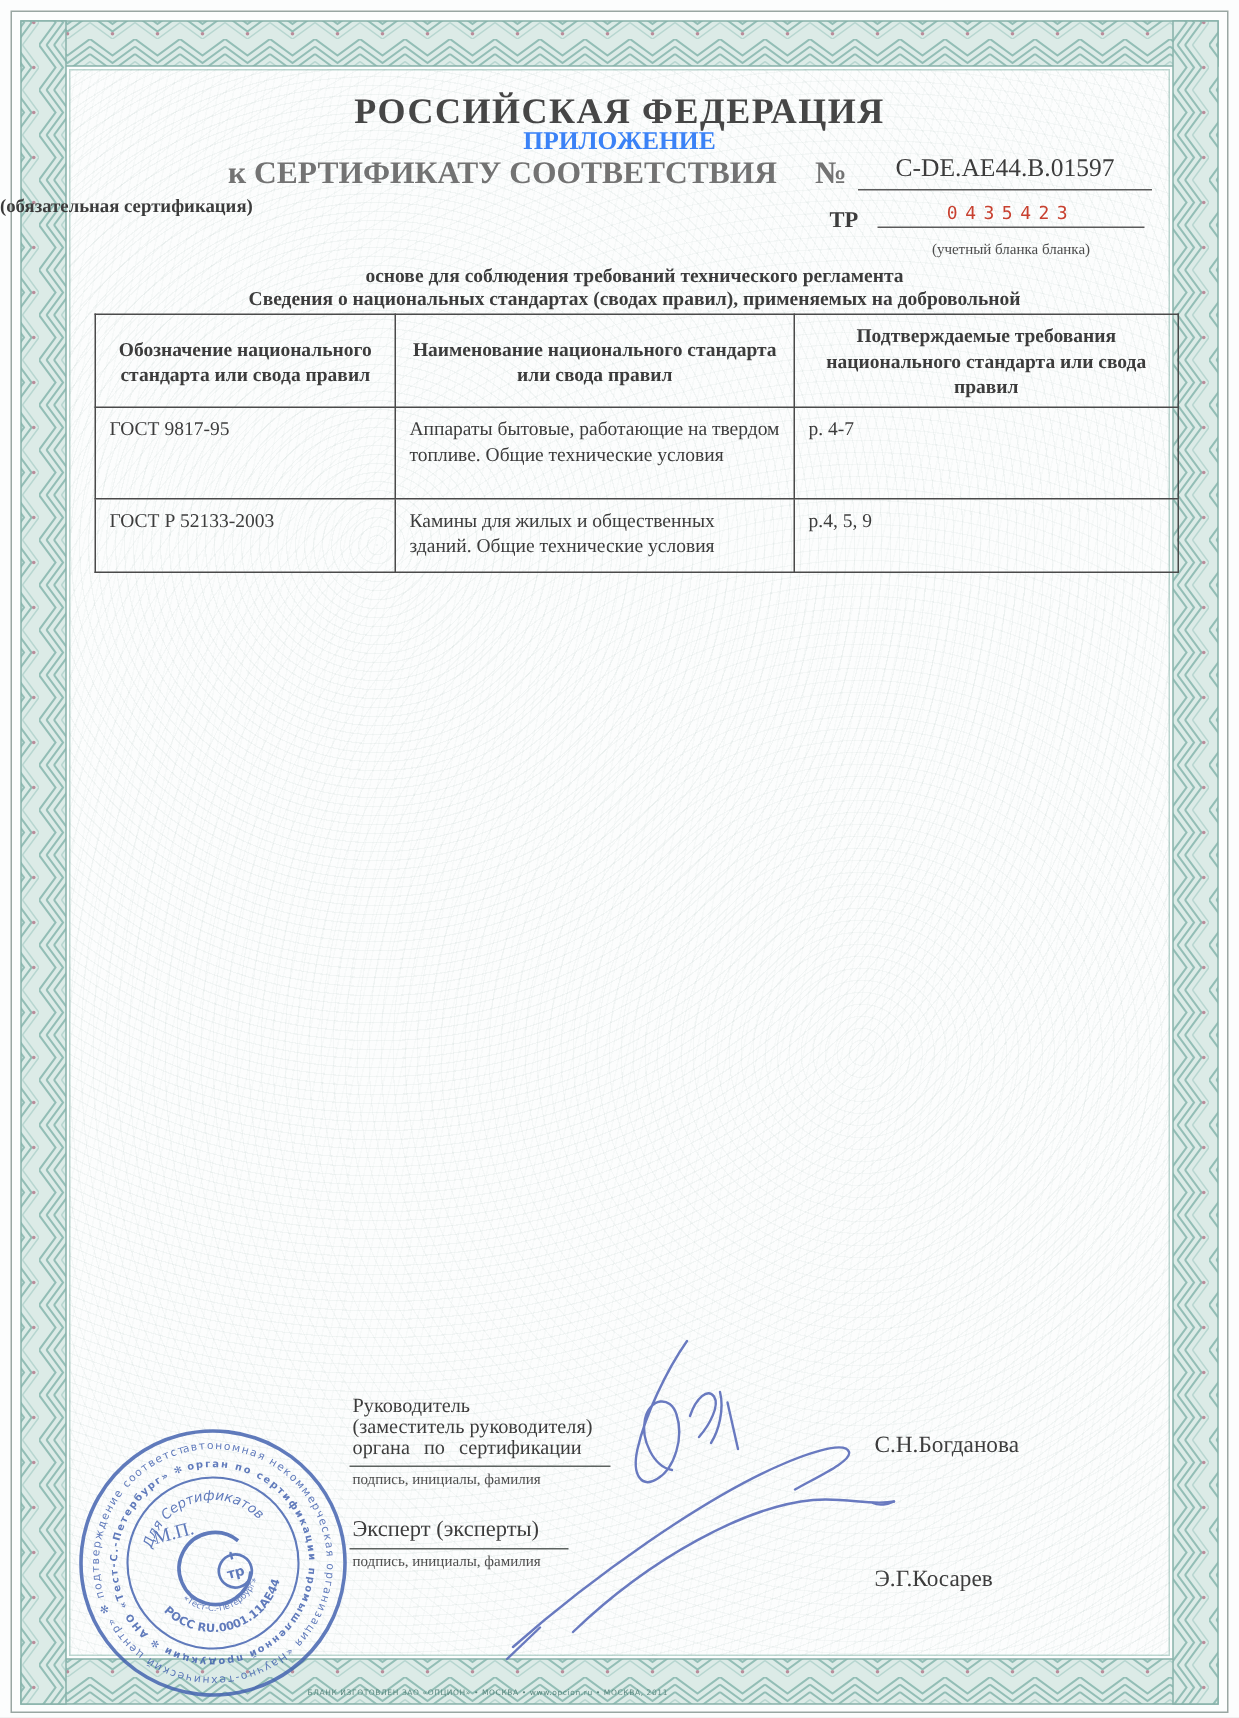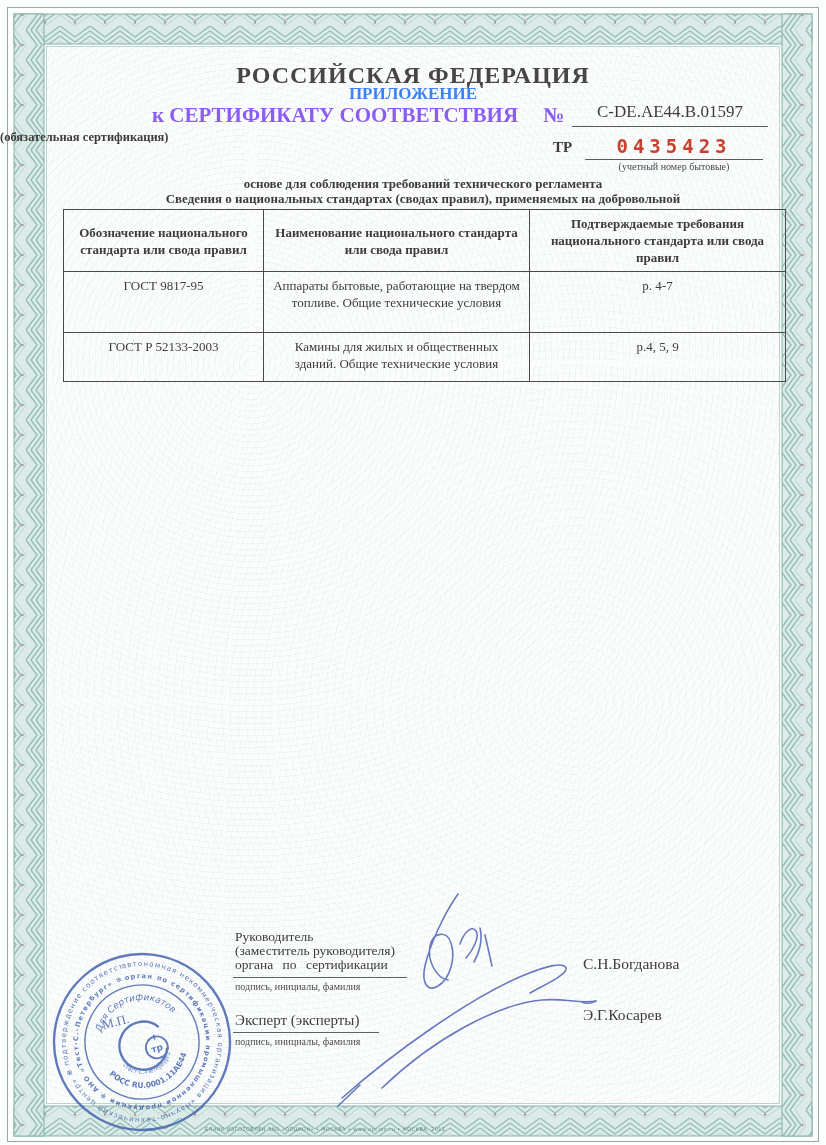--- a/index.html
+++ b/index.html
@@ -15,36 +15,36 @@
     position:absolute; left:46px; top:46px; right:46px; bottom:41px;
     background:
       repeating-radial-gradient(circle at 28% 30%, rgba(140,168,162,.09) 0 .8px, transparent .8px 6px),
       repeating-radial-gradient(circle at 72% 62%, rgba(140,168,162,.07) 0 .8px, transparent .8px 8px),
       repeating-linear-gradient(102deg, rgba(150,178,170,.05) 0 1px, transparent 1px 5px);
   }
   .abs { position:absolute; }
   .ctr { left:0; width:100%; text-align:center; }
   .title { top:42px; font-size:24px; font-weight:bold; letter-spacing:1px; color:#464646;margin-top:20px; }
   .heading2 { top:84px; font-size:17px; font-weight:bold; color:#3b82f6; }
-  .certline { top:103px; left:152px; font-size:21px; font-weight:bold; color:#8b5cf6; white-space:nowrap; }
+  .certline { top:103px; left:152px; font-size:21px; font-weight:bold; color:#737373; white-space:nowrap; }
   .certline .nosign { margin-left:20px; }
   .field { border-bottom:1.5px solid #5a5a5a; text-align:center; }
   .certnum { top:102px; left:572px; width:196px; font-size:17px; padding-bottom:4px; }
   .certnote { top:130px; left:0; width:826px; text-align:left; font-size:12.5px; font-weight:bold; }
   .trlabel { top:139px; left:553px; font-size:15px; font-weight:bold; }
   .trnum {
-    top:135px; left:585px; width:178px; font-size:19px; font-weight:bold;
+    top:135px; left:585px; width:178px; font-size:12px; font-weight:normal;
     font-family:"DejaVu Sans Mono", monospace; letter-spacing:5px; padding-bottom:2px;
   }
   .trcaption { top:161px; left:585px; width:178px; text-align:center; font-size:10px; color:#4c4c4c; }
   .intro { top:177px; left:60px; width:726px; text-align:center; font-weight:bold; font-size:13px; line-height:14.5px; }
   table.std { position:absolute; left:63px; top:209px; width:722px; border-collapse:collapse; table-layout:fixed; }
   table.std th, table.std td { border:1.5px solid #4a4a4a; font-size:13px; }
   table.std th { font-weight:bold; text-align:center; vertical-align:middle; padding:5px 6px; line-height:17px; }
-  table.std td { vertical-align:top; text-align:center; padding:5px 9px; line-height:17px; }
+  table.std td { vertical-align:top; text-align:left; padding:5px 9px; line-height:17px; }
   .rowtall td { height:50px; }
   .rowmed td { height:38px; }
   .sig-label { font-size:13.5px; line-height:14px;text-align:center; }
   .sig-line { border-top:1px solid #5d6360; height:0; }
   .sig-caption { font-size:10px; color:#4e4e4e; }
   .sig-name { font-size:15.5px; }
   .expert-role { font-size:15px; }
   .microtext {
     top:1126px; left:205px; right:25px; font-family:"DejaVu Sans", sans-serif;
     font-size:5px; letter-spacing:.4px; color:#55837a; white-space:nowrap; overflow:hidden; opacity:.95;
@@ -91,21 +91,21 @@
   <div class="abs ctr title">РОССИЙСКАЯ ФЕДЕРАЦИЯ</div>
   <div class="abs ctr heading2">ПРИЛОЖЕНИЕ</div>
   <div class="abs certline">
     <span>к СЕРТИФИКАТУ СООТВЕТСТВИЯ</span>
     <span class="nosign">№</span>
   </div>
   <div class="abs field certnum">C-DE.AE44.B.01597</div>
   <div class="abs certnote">(обязательная сертификация)</div>
   <div class="abs trlabel">ТР</div>
   <div class="abs field trnum" style="color:#c8402f;">0435423</div>
-  <div class="abs trcaption">(учетный номер бытовые)</div>
+  <div class="abs trcaption">(учетный бланка бланка)</div>
 
   <div class="abs intro">
     <div>основе для соблюдения требований технического регламента</div>
     <div>Сведения о национальных стандартах (сводах правил), применяемых на добровольной</div>
   </div>
 
   <table class="std">
     <colgroup>
         <col style="width:200px">
         <col style="width:266px">
@@ -133,21 +133,21 @@
   <div class="abs sig-label" style="left:235px; top:930px;">Руководитель</div>
   <div class="abs sig-label" style="left:235px; top:944px;">(заместитель руководителя)</div>
   <div class="abs sig-label" style="left:235px; top:958px; word-spacing:6px;">органа по сертификации</div>
   <div class="abs sig-line" style="left:233px; top:977px; width:174px;"></div>
   <div class="abs sig-caption" style="left:235px; top:981px;">подпись, инициалы, фамилия</div>
   <div class="abs sig-name" style="left:583px; top:955px;">С.Н.Богданова</div>
 
   <div class="abs expert-role" style="left:235px; top:1012px;">Эксперт (эксперты)</div>
   <div class="abs sig-line" style="left:233px; top:1032px; width:146px;"></div>
   <div class="abs sig-caption" style="left:235px; top:1036px;">подпись, инициалы, фамилия</div>
-  <div class="abs sig-name" style="left:583px; top:1006px;">Э.Г.Косарев</div>
+  <div class="abs sig-name" style="left:583px; top:1044px;">Э.Г.Косарев</div>
 
   <svg class="abs" style="left:330px; top:880px;" width="270" height="230" viewBox="0 0 270 230">
     <g fill="none" stroke="#5568b8" stroke-width="1.6" stroke-linecap="round" opacity="0.88">
       <g>
         <path d="M128,14 C114,34 100,64 95,86 C91,104 98,112 108,106 C120,99 126,78 121,63 C117,50 103,52 100,66 C97,80 106,98 118,100"></path>
         <path d="M130,64 C134,52 142,45 146,51 C150,57 143,70 136,78"></path>
         <path d="M150,48 C153,60 149,74 144,82"></path>
         <path d="M155,55 L162,86"></path>
       </g>
       <g>

